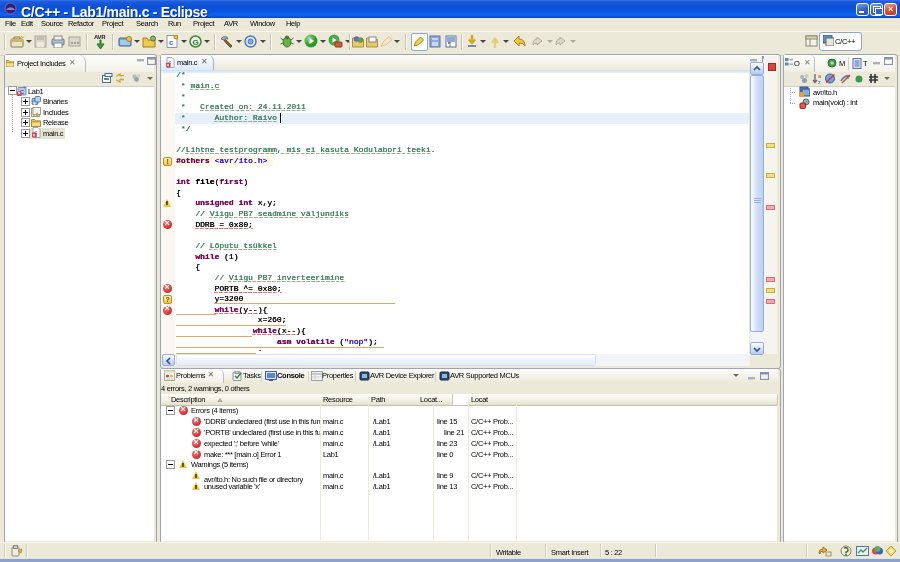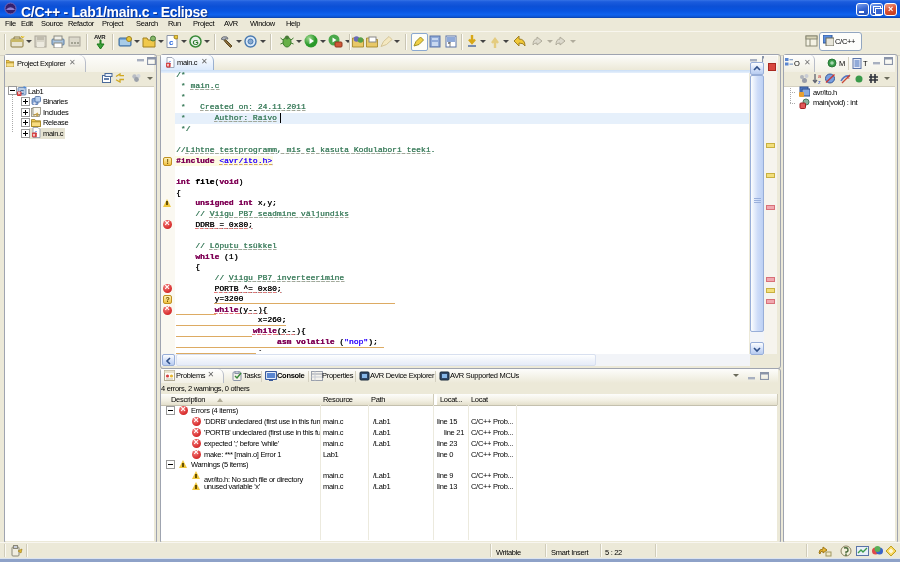--- a/index.html
+++ b/index.html
@@ -7,21 +7,21 @@
 .panel{position:absolute;border:1px solid #9fa4b0;border-radius:3px;background:#ece9d8}
 .white{background:#fff}
 .tabtxt{font-size:7.5px;color:#000}
 .mono{font-family:"Liberation Mono",monospace;font-size:8px;white-space:pre;letter-spacing:0;text-shadow:0.3px 0 0}
 .cm{color:#3f7f5f}
 .kw{color:#7f0055;font-weight:bold}
 .kb{color:#000;font-weight:bold}
 .str{color:#2a00ff}
 .sp{text-decoration:underline;text-decoration-style:dashed;text-decoration-color:#a8a89c}
 .sqr{text-decoration:underline;text-decoration-style:dashed;text-decoration-color:#e87878}
-.sqy{text-decoration:underline;text-decoration-style:dashed;text-decoration-color:#d8a858}
+.sqy{text-decoration-style:dashed;text-decoration-color:#d8a858}
 .line{position:absolute;left:176px;height:10.67px;line-height:10.67px}
 .tanline{position:absolute;height:1px;background:#ddab63}
 .err9{width:9px;height:9px;border-radius:50%;background:radial-gradient(circle at 35% 30%,#f47c7c,#d93030 65%,#b81818);position:absolute}
 .err9:after{content:"×";position:absolute;left:1.5px;top:-2.2px;color:#fff;font-size:9px;font-weight:bold;font-family:"Liberation Sans",sans-serif}
 .warn9{position:absolute;width:0;height:0;border-left:4.5px solid transparent;border-right:4.5px solid transparent;border-bottom:8px solid #efc73e}
 .warn9:after{content:"";position:absolute;left:-1px;top:2.5px;width:2px;height:4px;background:#6a5200}
 .vsep{position:absolute;width:1px;background:#c9c5b4;border-right:1px solid #fdfcf8}
 .icon{position:absolute}
 .dd{position:absolute;width:0;height:0;border-left:3px solid transparent;border-right:3px solid transparent;border-top:3.5px solid #444}
 .tcell{position:absolute;top:0;height:100%;line-height:11px;padding-left:3px;border-right:1px solid #cfcbb8;background:linear-gradient(#fdfdfb,#f2efe2 60%,#e4e0cc)}
@@ -236,21 +236,21 @@
 <div class="a" style="left:835px;top:37px;font-size:7.5px">C/C++</div>
 
 <div class="panel" style="left:4px;top:54px;width:151px;height:488px"></div>
 <div class="a" style="left:5px;top:55px;width:149px;height:31px;background:linear-gradient(#fdfdfb,#ece9d8)"></div>
 
 <div class="a" style="left:5px;top:55px;width:80px;height:17px;background:linear-gradient(#fff,#f0eee2);border-right:1px solid #b8bdc8;border-bottom:1px solid #d8d5c6;border-radius:0 7px 0 0"></div>
 <div class="a" style="left:6px;top:59px;width:8px;height:8px"><svg width="8" height="8">
       <path d="M0 1.5 L3 1.5 L4 2.8 L8 2.8 L8 8 L0 8 Z" fill="#f0c84a" stroke="#a08020" stroke-width="0.7"></path>
       <path d="M0 3.8 L8 3.8 L8 8 L0 8 Z" fill="#f8e08a" stroke="#a08020" stroke-width="0.7"></path>
     </svg></div>
-<div class="a tabtxt" style="left:17px;top:59px">Project Explorer</div>
+<div class="a tabtxt" style="left:17px;top:59px">Project Includes</div>
 <div class="a" style="left:69px;top:58px;color:#777;font-size:8px">✕</div>
 
 <div class="a" style="left:136px;top:57px;width:9px;height:8px"><svg width="9" height="8">
       <rect x="1" y="2" width="7" height="2.4" fill="#a8b0c0"></rect>
     </svg></div>
 <div class="a" style="left:147px;top:57px;width:9px;height:8px"><svg width="9" height="8">
       <rect x="0.5" y="0.5" width="8" height="7" fill="none" stroke="#8a94a8" stroke-width="1.2"></rect>
       <rect x="0.5" y="0.5" width="8" height="2" fill="#8a94a8"></rect>
     </svg></div>
 
@@ -365,22 +365,22 @@
 <div class="a" style="left:175px;top:112.9px;width:574px;height:10.7px;background:#e6f0fb"></div>
 
 <div class="a" style="left:175px;top:155.5px;width:98px;height:10.7px;background:#fdfbe3"></div>
 <div class="line mono cm" style="top:70.3px">/*</div>
 <div class="line mono cm" style="top:81px"> * <span class="sp">main.c</span></div>
 <div class="line mono cm" style="top:91.6px"> *</div>
 <div class="line mono cm" style="top:102.3px"> *   <span class="sp">Created on: 24.11.2011</span></div>
 <div class="line mono cm" style="top:113px"> *      <span class="sp">Author: Raivo</span></div>
 <div class="line mono cm" style="top:123.6px"> */</div>
 <div class="line mono cm" style="top:145px">//<span class="sp">Lihtne testprogramm, mis ei kasuta Kodulabori teeki</span>.</div>
-<div class="line mono" style="top:155.6px"><span class="kw">#include</span> <span class="str sqy">&lt;avr/ito.h&gt;</span></div>
-<div class="line mono" style="top:177px"><span class="kw">int</span> <span class="kb">file</span>(<span class="kw">void</span>)</div>
+<div class="line mono" style="top:155.6px"><span class="kw">#others</span> <span class="str sqy">&lt;avr/ito.h&gt;</span></div>
+<div class="line mono" style="top:177px"><span class="kw">int</span> <span class="kb">file</span>(<span class="kw">first</span>)</div>
 <div class="line mono" style="top:187.6px">{</div>
 <div class="line mono" style="top:198.3px">    <span class="kw">unsigned</span> <span class="kw">int</span> x,y;</div>
 <div class="line mono cm" style="top:208.9px">    // <span class="sp">Viigu PB7 seadmine väljundiks</span></div>
 <div class="line mono" style="top:219.6px">    <span class="sqr">DDRB = 0x80;</span></div>
 <div class="line mono cm" style="top:240.9px">    // <span class="sp">Lõputu tsükkel</span></div>
 <div class="line mono" style="top:251.6px">    <span class="kw">while</span> (1)</div>
 <div class="line mono" style="top:262.2px">    {</div>
 <div class="line mono cm" style="top:272.9px">        // <span class="sp">Viigu PB7 inverteerimine</span></div>
 <div class="line mono" style="top:283.6px">        <span class="sqr">PORTB ^= 0x80;</span></div>
 <div class="line mono" style="top:294.2px">        y=3200</div>
@@ -505,21 +505,21 @@
 <div class="a" style="left:163px;top:383px;width:613px;height:11px;background:#ece9d8"></div>
 <div class="a" style="left:161px;top:384px">4 errors, 2 warnings, 0 others</div>
 
 <div class="a white" style="left:161px;top:394px;width:616px;height:147px"></div>
 <div id="ptable">
 
 <div class="a" style="left:161px;top:394px;width:616px;height:11px;border-bottom:1px solid #c4c0ae">
 <div class="tcell" style="left:0;width:156px;padding-left:10px">Description</div>
 <div class="tcell" style="left:159px;width:45px">Resource</div>
 <div class="tcell" style="left:207px;width:62px">Path</div>
-<div class="tcell" style="left:276px;width:32px">Locat...</div>
+<div class="tcell" style="left:256px;width:32px">Locat...</div>
 <div class="tcell" style="left:307px;width:45px">Locat</div>
 <div class="tcell" style="left:355px;width:258px"></div>
 </div>
 <svg class="a" style="left:216px;top:397px" width="8" height="6">
       <path d="M1 5 L4 1 L7 5 Z" fill="#b0ab96"></path>
     </svg>
 
 <div class="a" style="left:320px;top:405px;width:1px;height:135px;background:#eceade"></div>
 <div class="a" style="left:368px;top:405px;width:1px;height:135px;background:#eceade"></div>
 <div class="a" style="left:433px;top:405px;width:1px;height:135px;background:#eceade"></div>

